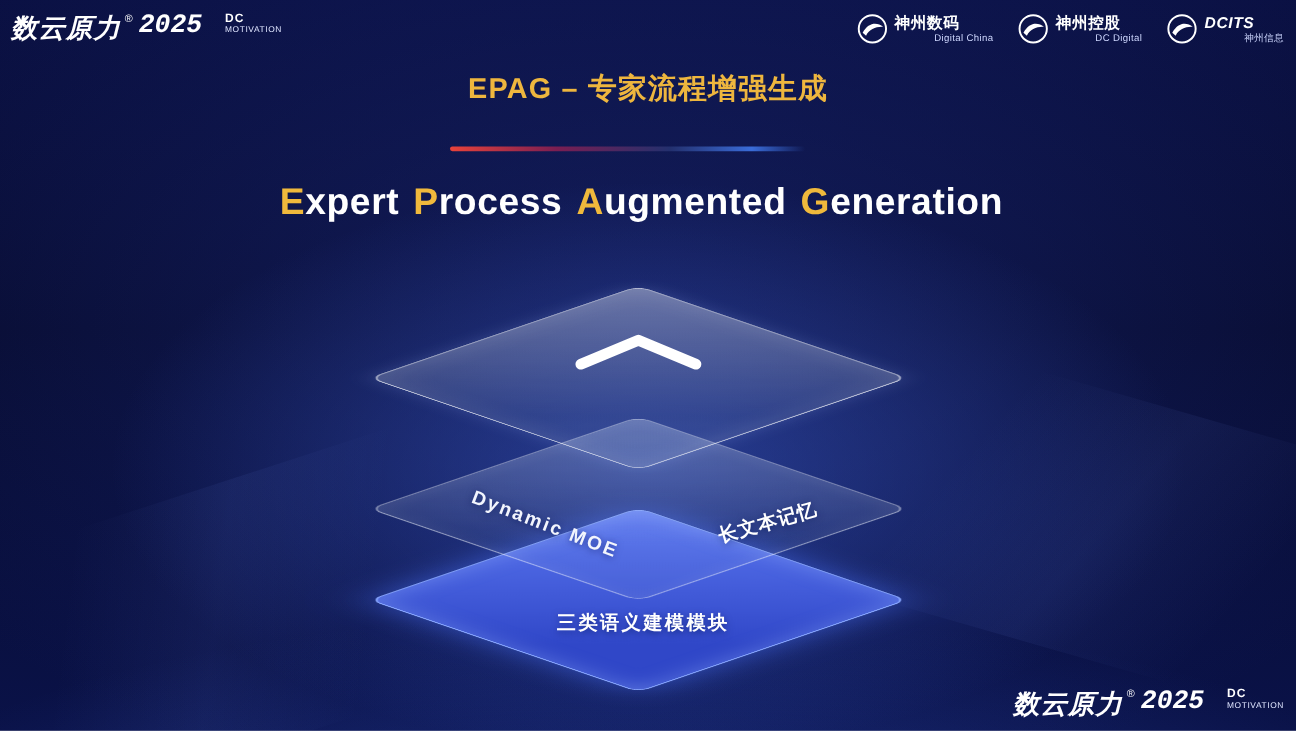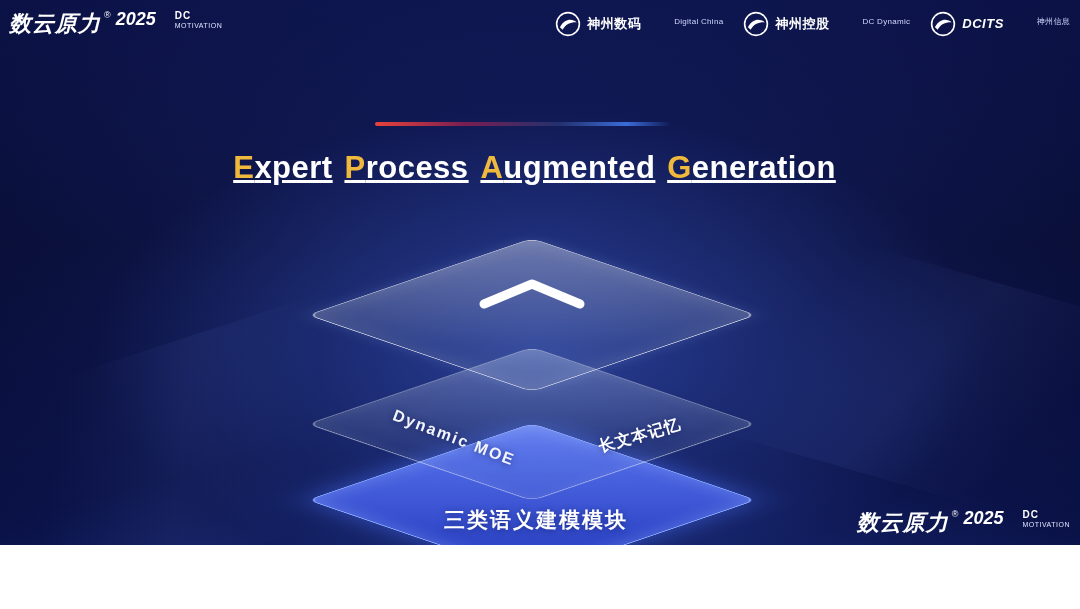--- a/index.html
+++ b/index.html
@@ -1,20 +1,20 @@
 <!DOCTYPE html>
 <html><head>
 <meta charset="utf-8">
 <style>
   * { margin:0; padding:0; box-sizing:border-box; }
   html,body { width:1080px; height:609px; }
   body { font-family:"Liberation Sans","DejaVu Sans",sans-serif; }
 
   .slide {
-    position:relative; width:1080px; height:545px; overflow:hidden; color:#fff;
+    position:relative; width:1080px; height:609px; overflow:hidden; color:#fff;
     background:
       radial-gradient(ellipse 640px 340px at 50% 64%, rgba(64,98,214,0.50), rgba(20,30,90,0) 70%),
       radial-gradient(ellipse 980px 560px at 50% 42%, rgba(32,48,138,0.45), rgba(10,14,56,0) 75%),
       linear-gradient(180deg,#0a1042 0%,#070b2e 45%,#0a1248 100%);
   }
   .glow-bottom {
     position:absolute; left:0; right:0; bottom:-120px; height:260px;
     background: radial-gradient(ellipse 700px 220px at 50% 100%, rgba(70,115,255,0.30), rgba(0,0,0,0));
     pointer-events:none;
   }
@@ -22,21 +22,21 @@
     position:absolute; width:600px; height:220px; pointer-events:none;
     background: linear-gradient(115deg, rgba(120,150,255,0) 30%, rgba(120,150,255,0.07) 50%, rgba(120,150,255,0) 70%);
   }
   .streak.left  { left:-120px; bottom:-20px; transform:rotate(-18deg); }
   .streak.right { right:-140px; bottom:60px; transform:rotate(16deg); }
 
   
   .brand { display:flex; align-items:flex-start; gap:3px; white-space:nowrap; }
   .brand-name { font-size:22px; font-weight:bold; font-style:italic; letter-spacing:1px; }
   .brand-reg  { font-size:9px; margin-top:1px; }
-  .brand-year { font-size:18px; font-weight:bold; font-style:italic; margin-left:2px; }
+  .brand-year { font-size:22px; font-weight:bold; font-style:italic; margin-left:2px;font-family:Liberation Mono, monospace; }
   .brand-tag  { display:flex; flex-direction:column; margin-left:16px; margin-top:2px; line-height:1.05; }
   .brand-tag .t1 { font-size:10px; font-weight:bold; letter-spacing:1px; }
   .brand-tag .t2 { font-size:7px; letter-spacing:0.5px; color:#dfe5ff; }
 
   .brand-topleft { position:absolute; top:9px; left:9px; }
   .brand-bottomright { position:absolute; bottom:7px; right:10px; }
 
   
   .live-label {
     position:absolute; top:56px; left:9px;
@@ -50,31 +50,31 @@
   }
   .gradient-line {
     position:absolute; top:122px; left:375px; width:296px; height:4px; border-radius:2px;
     background:linear-gradient(90deg,#e8423a 0%,#7a1e52 30%,#23306e 62%,#3a6cd8 85%,rgba(58,108,216,0) 100%);
   }
 
   
   .partners { position:absolute; top:11px; right:10px; display:flex; gap:20px; }
   .partner { display:flex; align-items:center; gap:6px; }
   .partner-icon svg { display:block; }
-  .partner-text { display:flex; flex-direction:row; line-height:1.15; }
+  .partner-text { display:flex; flex-direction:column; line-height:1.15; }
   .partner-name { font-size:13px; font-weight:bold; color:#fff; letter-spacing:0.5px; }
   .partner-name.italic { font-style:italic; }
   .partner-sub { font-size:8px; color:#cfd8ff; letter-spacing:0.3px;margin-left:33px; }
 
   
   .heading {
     position:absolute; top:150px; left:0; right:0; text-align:center;
     font-size:31px; font-weight:600; letter-spacing:0.5px; color:#fff;
   }
-  .heading .word { margin-right:0.38em;text-decoration:underline; }
+  .heading .word { margin-right:0.38em; }
   .heading .word:last-child { margin-right:11px; }
   .heading .accent { color:#f0b93c; }
 
   
   .layer {
     position:absolute; left:532px; width:318px; height:318px; border-radius:14px;
     transform:translate(-50%,-50%) rotateX(70deg) rotateZ(45deg);
   }
   .layer-top {
     top:315px; z-index:3;
@@ -94,21 +94,21 @@
     border:2px solid rgba(140,170,255,0.85);
     box-shadow: 0 0 48px rgba(75,115,255,0.55), inset 0 0 34px rgba(160,190,255,0.35);
   }
 
   .diagram-labels { position:absolute; inset:0; z-index:6; pointer-events:none; }
   .chevron { position:absolute; left:532px; top:296px; transform:translate(-50%,-50%); }
   .lbl { position:absolute; font-weight:bold; color:#fff; text-shadow:0 1px 6px rgba(0,20,80,0.55); white-space:nowrap; }
   .lbl-top       { left:532px; top:347px; transform:translate(-50%,-50%); font-size:16px; letter-spacing:1px; }
   .lbl-mid-left  { left:454px; top:438px; transform:translate(-50%,-50%) rotate(21deg); font-size:16px; letter-spacing:2px; color:#f2f5fd; }
   .lbl-mid-right { left:640px; top:436px; transform:translate(-50%,-50%) rotate(-16deg); font-size:16px; letter-spacing:1px; }
-  .lbl-bottom    { left:536px; top:520px; transform:translate(-50%,-50%); font-size:21px; letter-spacing:2px; }
+  .lbl-bottom    { left:536px; top:520px; transform:translate(-50%,-50%); font-size:16px; letter-spacing:2px; }
 </style>
 </head>
 <body>
 
 <div class="slide">
 
   <div class="glow-bottom"></div>
   <div class="streak left"></div>
   <div class="streak right"></div>
 
@@ -116,20 +116,21 @@
     <span class="brand-name">数云原力</span>
     <span class="brand-reg">®</span>
     <span class="brand-year">2025</span>
     <span class="brand-tag">
       <span class="t1">DC</span>
       <span class="t2">MOTIVATION</span>
     </span>
   </div>
 
 
+  <div class="slide-title">EPAG – 专家流程增强生成</div>
 
   <div class="partners">
     <div class="partner">
       <span class="partner-icon">
         <svg width="26" height="26" viewBox="0 0 32 32">
           <circle cx="16" cy="16" r="14" fill="none" stroke="#ffffff" stroke-width="2"></circle>
           <path d="M6 20 C12 9, 21 9, 27 14 C20 13.5, 12.5 16.5, 9.5 23 Z" fill="#ffffff"></path>
         </svg>
       </span>
       <span class="partner-text">
@@ -139,21 +140,21 @@
     </div>
     <div class="partner">
       <span class="partner-icon">
         <svg width="26" height="26" viewBox="0 0 32 32">
           <circle cx="16" cy="16" r="14" fill="none" stroke="#ffffff" stroke-width="2"></circle>
           <path d="M6 20 C12 9, 21 9, 27 14 C20 13.5, 12.5 16.5, 9.5 23 Z" fill="#ffffff"></path>
         </svg>
       </span>
       <span class="partner-text">
         <span class="partner-name">神州控股</span>
-        <span class="partner-sub">DC Dynamic</span>
+        <span class="partner-sub">DC Digital</span>
       </span>
     </div>
     <div class="partner">
       <span class="partner-icon">
         <svg width="26" height="26" viewBox="0 0 32 32">
           <circle cx="16" cy="16" r="14" fill="none" stroke="#ffffff" stroke-width="2"></circle>
           <path d="M6 20 C12 9, 21 9, 27 14 C20 13.5, 12.5 16.5, 9.5 23 Z" fill="#ffffff"></path>
         </svg>
       </span>
       <span class="partner-text">

